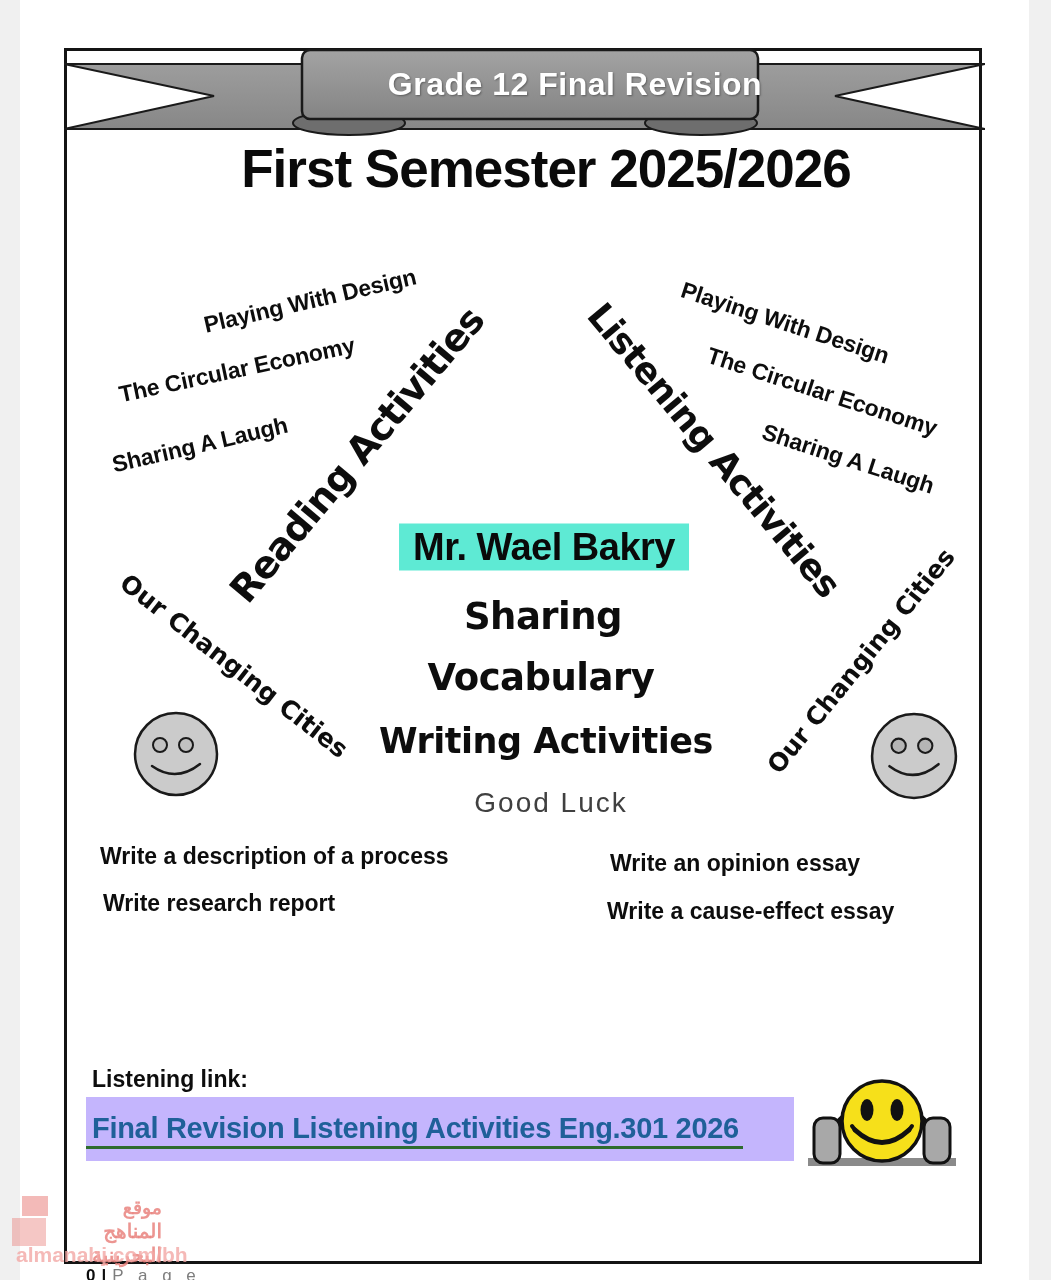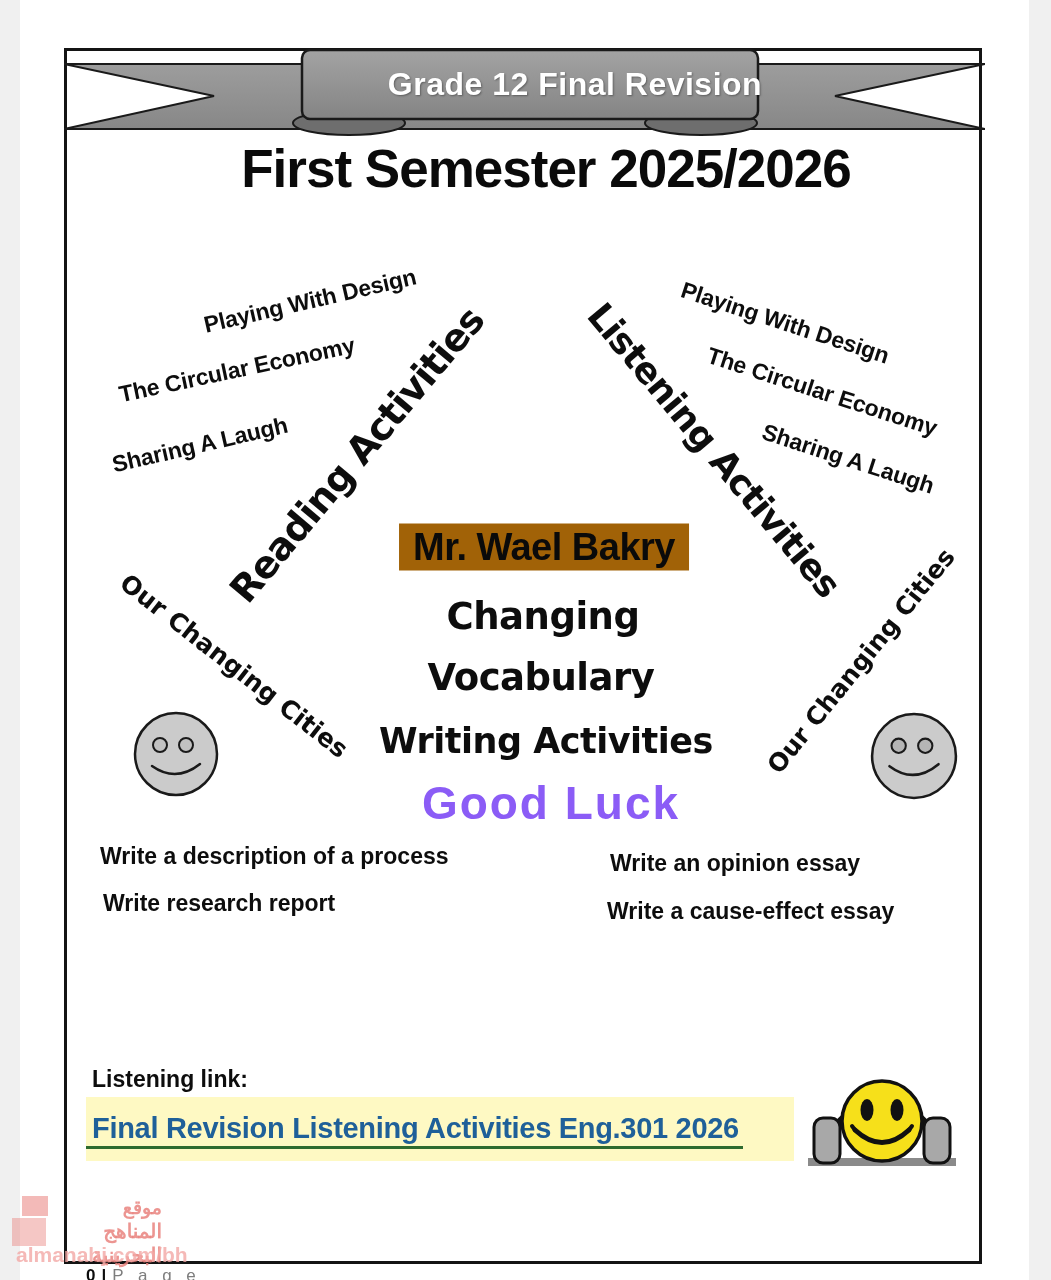--- a/index.html
+++ b/index.html
@@ -9,24 +9,24 @@
   .abs{position:absolute;}
   .page-border{position:absolute;left:64px;top:48px;width:918px;height:1216px;border:3px solid #141414;box-sizing:border-box;}
   .rot{position:absolute;white-space:nowrap;transform:translate(-50%,-50%) rotate(var(--r,0deg));}
   .ctr{position:absolute;white-space:nowrap;transform:translate(-50%,-50%);}
   .fun{font-family:"DejaVu Sans",sans-serif;font-weight:bold;color:#0d0d0d;}
   .topic{font-size:23px;font-weight:bold;color:#0d0d0d;letter-spacing:-0.2px;}
   .banner-title{font-size:32px;font-weight:900;color:#ffffff;text-align:center;letter-spacing:0.5px;
     font-family:"Liberation Sans",sans-serif;text-shadow:1px 1px 2px rgba(0,0,0,0.35);}
   .main-title{font-size:53px;font-weight:900;color:#0a0a0a;text-align:center;letter-spacing:-1px;
     font-family:Liberation Sans, sans-serif;}
-  .teacher{font-size:38px;font-weight:900;background:#a16207;padding:2px 14px;letter-spacing:-0.5px;
+  .teacher{font-size:38px;font-weight:900;background:#5eead4;padding:2px 14px;letter-spacing:-0.5px;
     font-family:"Liberation Sans",sans-serif;color:#0a0a0a;}
   .subject{font-size:37px;letter-spacing:-0.5px;}
-  .goodluck{font-size:46px;font-weight:bold;color:#8b5cf6;letter-spacing:2px;}
+  .goodluck{font-size:28px;font-weight:normal;color:#404040;letter-spacing:2px;}
   .task{position:absolute;font-size:23px;font-weight:bold;color:#0d0d0d;white-space:nowrap;}
   .reminder{position:absolute;left:115px;top:942px;width:848px;font-size:16px;font-weight:bold;
     color:#111;line-height:1.7;letter-spacing:-0.1px;}
   .reminder .warn{font-weight:bold;}
   .listen-label{position:absolute;left:92px;top:1066px;font-size:23px;font-weight:bold;color:#0d0d0d;}
   .link-box{position:absolute;left:86px;top:1097px;width:708px;height:64px;display:flex;align-items:center;}
   .link-text{font-size:29px;font-weight:bold;letter-spacing:-0.3px;padding:2px 4px 1px 6px;
     border-bottom:3px solid;cursor:pointer;white-space:nowrap;}
   .wm{position:absolute;color:rgba(233,130,126,0.85);font-weight:bold;direction:rtl;text-align:right;}
   .wm-url{position:absolute;color:rgba(242,168,165,0.8);font-size:21px;font-weight:bold;}
@@ -69,21 +69,21 @@
   <div class="rot topic" style="left:785px;top:323px;--r:18deg;">Playing With Design</div>
   <div class="rot topic" style="left:822px;top:392px;--r:18deg;">The Circular Economy</div>
   <div class="rot topic" style="left:848px;top:459px;--r:18deg;">Sharing A Laugh</div>
 
   <div class="rot fun" style="left:357px;top:455px;--r:-50deg;font-size:38px;letter-spacing:-1px;">Reading Activities</div>
   <div class="rot fun" style="left:714px;top:450px;--r:50deg;font-size:36px;letter-spacing:-1px;">Listening Activities</div>
   <div class="rot fun" style="left:234px;top:666px;--r:38deg;font-size:25px;">Our Changing Cities</div>
   <div class="rot fun" style="left:861px;top:661px;--r:-51deg;font-size:25px;">Our Changing Cities</div>
 
   <div class="ctr teacher" style="left:544px;top:547px;">Mr. Wael Bakry</div>
-  <div class="ctr fun subject" style="left:543px;top:616px;">Changing</div>
+  <div class="ctr fun subject" style="left:543px;top:616px;">Sharing</div>
   <div class="ctr fun subject" style="left:541px;top:677px;">Vocabulary</div>
   <div class="ctr fun subject" style="left:546px;top:741px;font-size:35px;">Writing Activities</div>
   <div class="ctr goodluck" style="left:551px;top:803px;">Good Luck</div>
 
   <svg class="abs" style="left:131px;top:709px;" width="90" height="90" viewBox="0 0 90 90">
     <circle cx="45" cy="45" r="41" fill="#cbcbcb" stroke="#1a1a1a" stroke-width="2.5"></circle>
     <circle cx="29" cy="36" r="7" fill="#c2c2c2" stroke="#1a1a1a" stroke-width="2"></circle>
     <circle cx="55" cy="36" r="7" fill="#c2c2c2" stroke="#1a1a1a" stroke-width="2"></circle>
     <path d="M21,57 Q45,74 69,55" fill="none" stroke="#1a1a1a" stroke-width="2.5" stroke-linecap="round"></path>
   </svg>
@@ -94,21 +94,21 @@
     <path d="M21,55 Q45,73 69,53" fill="none" stroke="#1a1a1a" stroke-width="2.5" stroke-linecap="round"></path>
   </svg>
 
   <div class="task" style="left:103px;top:890px;">Write research report</div>
   <div class="task" style="left:100px;top:843px;">Write a description of a process</div>
   <div class="task" style="left:610px;top:850px;">Write an opinion essay</div>
   <div class="task" style="left:607px;top:898px;">Write a cause-effect essay</div>
 
 
   <div class="listen-label">Listening link:</div>
-  <div class="link-box" style="background:#fef9c3;">
+  <div class="link-box" style="background:#c4b5fd;">
     <span class="link-text" style="color:#1F6099;border-bottom-color:#2E6B2E;">Final Revision Listening Activities Eng.301 2026</span>
   </div>
 
   <svg class="abs" style="left:806px;top:1058px;" width="152" height="112" viewBox="0 0 152 112">
     <rect x="2" y="100" width="148" height="8" fill="#8a8a8a"></rect>
     <path d="M20,80 Q76,0 132,80" fill="#ffffff" stroke="#111" stroke-width="6"></path>
     <rect x="8" y="60" width="26" height="45" rx="9" fill="#a8a8a8" stroke="#111" stroke-width="3"></rect>
     <rect x="118" y="60" width="26" height="45" rx="9" fill="#a8a8a8" stroke="#111" stroke-width="3"></rect>
     <circle cx="76" cy="63" r="40" fill="#F6E01A" stroke="#111" stroke-width="3.5"></circle>
     <ellipse cx="61" cy="52" rx="6.5" ry="11" fill="#111"></ellipse>

